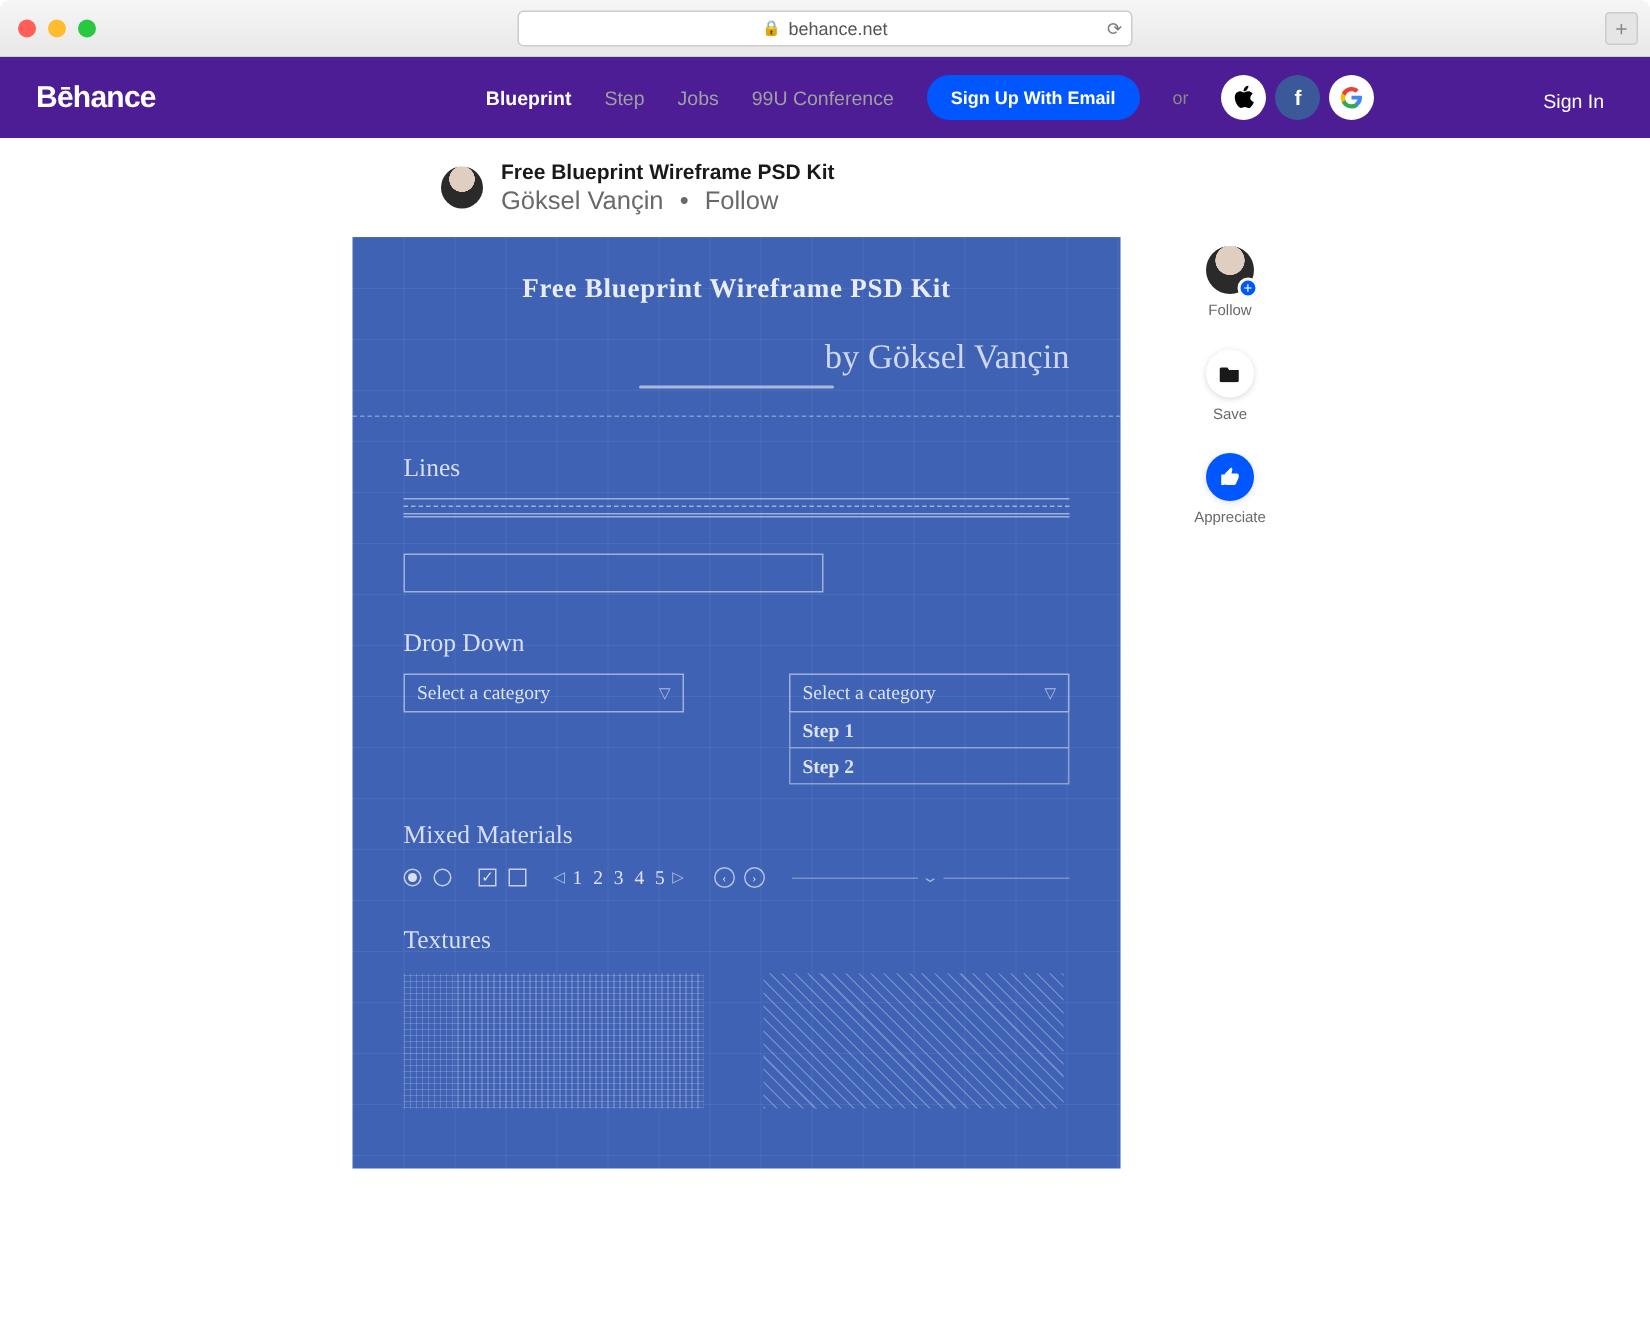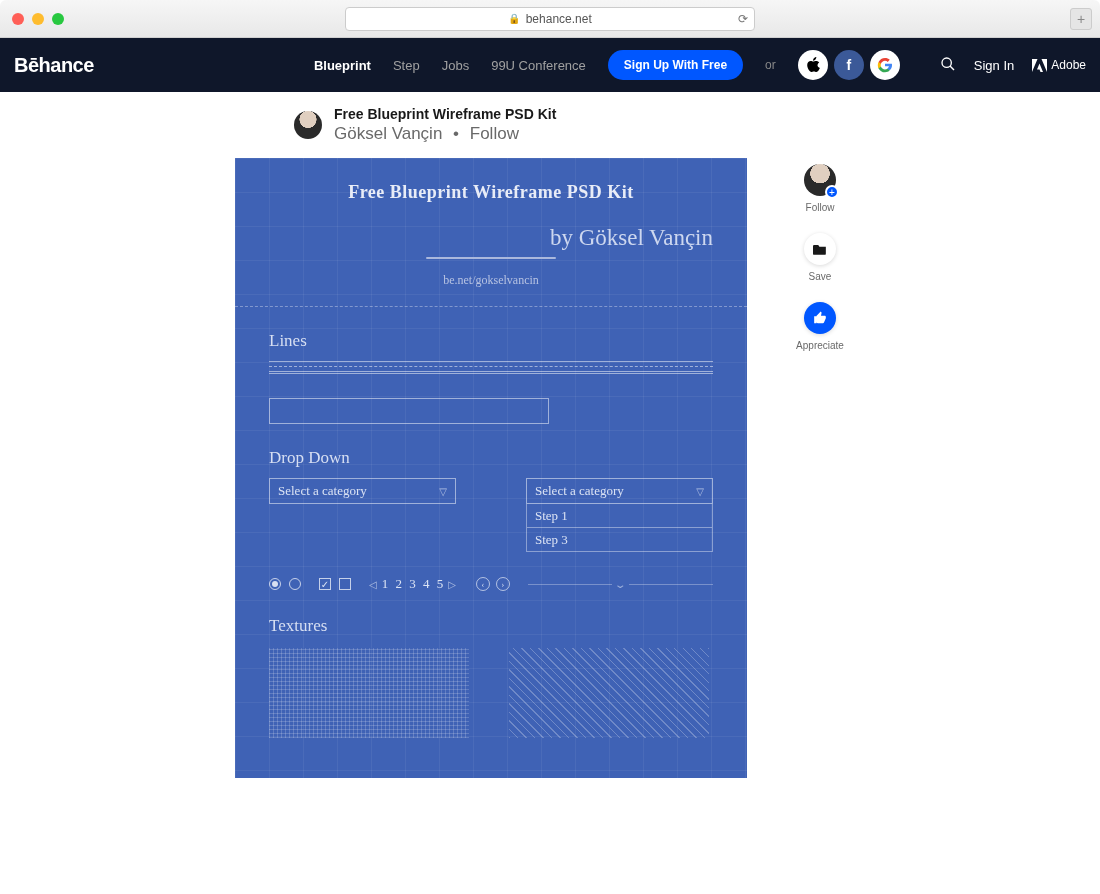--- a/index.html
+++ b/index.html
@@ -9,33 +9,33 @@
 .browser-chrome { height: 38px; background: linear-gradient(#f6f6f6,#e8e8e8); border-bottom: 1px solid #d0d0d0; display: flex; align-items: center; padding: 0 12px; position: relative; border-radius: 6px 6px 0 0; }
 .traffic-lights { display: flex; gap: 8px; }
 .tl { width: 12px; height: 12px; border-radius: 50%; }
 .tl.red { background: #ff5f57; } .tl.yellow { background: #febc2e; } .tl.green { background: #28c840; }
 .addr-bar { position: absolute; left: 50%; transform: translateX(-50%); width: 410px; height: 24px; background: #fff; border: 1px solid #ccc; border-radius: 4px; display: flex; align-items: center; justify-content: center; font-size: 12px; color: #555; }
 .addr-bar .lock { margin-right: 5px; font-size: 10px; color: #7a7a7a; }
 .addr-bar .reload { position: absolute; right: 6px; color: #7a7a7a; font-size: 12px; }
 .new-tab { position: absolute; right: 8px; width: 22px; height: 22px; background: #e5e5e5; border: 1px solid #ccc; border-radius: 3px; display:flex;align-items:center;justify-content:center;color:#888;font-size:14px; }
 
 
-.be-header { height: 54px; background: #0f172a; display: flex; align-items: center; padding: 0 14px; color: #fff; }
+.be-header { height: 54px; background: #4c1d95; display: flex; align-items: center; padding: 0 24px; color: #fff; }
 .be-logo { font-weight: 700; font-size: 20px; letter-spacing: -0.5px; }
 .be-nav { display: flex; align-items: center; gap: 22px; margin-left: 220px; font-size: 13px; }
 .be-nav a { color: #a0a0a0; text-decoration: none; cursor: pointer; }
 .be-nav a.active { color: #fff; font-weight: 600; }
 .signup-btn { background: #0057ff; color: #fff; padding: 8px 16px; border-radius: 100px; font-size: 12px; font-weight: 600; cursor: pointer; }
 .or-text { color: #888; font-size: 12px; }
 .social-btns { display: flex; gap: 6px; }
 .social-btn { width: 30px; height: 30px; border-radius: 50%; display:flex; align-items:center;justify-content:center; font-size:14px; cursor:pointer; }
 .social-apple { background:#fff; color:#000; }
 .social-fb { background:#3b5998; color:#fff; font-weight:bold; }
 .social-google { background:#fff; }
-.be-right { margin-left: auto; display: flex; align-items: center; gap: 18px; font-size: 13px; }
+.be-right { margin-left: auto; display: flex; align-items: center; gap: 18px; font-size: 13px; flex-direction: column; }
 .search-icon-wrap { cursor:pointer; color:#fff; }
 .signin-link { color:#fff; cursor:pointer; }
 .adobe-link { color:#fff; display:flex; align-items:center; gap:4px; font-size:12px; cursor:pointer; }
 .adobe-logo { width: 15px; height: 13px; }
 
 
 .proj-header { display:flex; align-items:center; gap:12px; padding: 14px 0 14px 294px; }
 .avatar { width: 28px; height: 28px; border-radius: 50%; background: radial-gradient(circle at 50% 30%, #e0cfc0 35%, #2a2a2a 36%); }
 .proj-title { font-weight:700; font-size:14px; color:#191919; }
 .proj-meta { font-size:17px; color:#696969; margin-top:2px; }
@@ -67,21 +67,21 @@
 .bp-lines-demo .line { border-top:1px solid rgba(255,255,255,0.5); margin-bottom:4px; }
 .bp-lines-demo .line.dashed { border-top:1px dashed rgba(255,255,255,0.5); }
 .bp-lines-demo .line.double { border-top:3px double rgba(255,255,255,0.5); }
 
 .bp-textbox { width:280px; height:26px; border:1px solid rgba(255,255,255,0.5); }
 
 .bp-dropdowns { display:flex; gap:70px; }
 .bp-dd { width:190px; }
 .bp-dd-head { height:26px; border:1px solid rgba(255,255,255,0.5); display:flex; align-items:center; padding:0 8px; font-size:13px; justify-content:space-between; }
 .bp-dd-head .chev { font-size:10px; opacity:0.7; }
-.bp-dd-item { height:24px; border:1px solid rgba(255,255,255,0.4); border-top:none; display:flex; align-items:center; padding:0 8px; font-size:13px; }
+.bp-dd-item { height:24px; border:1px solid rgba(255,255,255,0.4); border-top:none; display:flex; align-items:center; padding:0 8px; font-size:13px;font-weight:bold; }
 
 .bp-mixed { display:flex; align-items:center; gap:18px; font-size:13px; }
 .bp-radio { width:12px; height:12px; border:1px solid rgba(255,255,255,0.7); border-radius:50%; display:inline-flex;align-items:center;justify-content:center; }
 .bp-radio.filled::after { content:''; width:6px;height:6px;background:rgba(255,255,255,0.8);border-radius:50%; }
 .bp-check { width:12px; height:12px; border:1px solid rgba(255,255,255,0.7); display:inline-flex;align-items:center;justify-content:center; font-size:10px; }
 .bp-pager { display:flex; align-items:center; gap:3px; letter-spacing:2px; }
 .bp-pager .tri { font-size:10px; opacity:0.7; }
 .bp-nav-arrows { display:flex; gap:6px; }
 .bp-nav-arrows .circ { width:14px;height:14px;border:1px solid rgba(255,255,255,0.6);border-radius:50%;display:inline-flex;align-items:center;justify-content:center;font-size:8px; }
 .bp-chevron-divider { flex:1; display:flex; align-items:center; }
@@ -110,21 +110,21 @@
   <div class="new-tab">+</div>
 </div>
 
 <div class="be-header">
   <div class="be-logo">Bēhance</div>
   <div class="be-nav">
     <a class="active">Blueprint</a>
     <a>Step</a>
     <a>Jobs</a>
     <a>99U Conference</a>
-    <div class="signup-btn">Sign Up With Free</div>
+    <div class="signup-btn">Sign Up With Email</div>
     <span class="or-text">or</span>
     <div class="social-btns">
       <div class="social-btn social-apple">
         <svg width="14" height="16" viewBox="0 0 14 16">
             <path fill="#000" d="M11.5 8.5c0-2 1.6-2.9 1.7-3-1-1.4-2.4-1.6-2.9-1.6-1.2-.1-2.4.7-3 .7-.6 0-1.6-.7-2.6-.7C3 4 1.2 5.3 1.2 8c0 1 .2 2 .6 3 .5 1.2 2 4 3.6 4 .8 0 1.4-.6 2.5-.6s1.5.6 2.5.6c1.6 0 3-2.7 3.5-3.9-2.2-1-2.4-2.5-2.4-2.6zM9.4 2.6C10 1.9 10.4.9 10.3 0c-.8 0-1.8.6-2.4 1.3-.5.6-1 1.6-.8 2.5.9.1 1.8-.5 2.3-1.2z"></path>
           </svg>
       </div>
       <div class="social-btn social-fb">
           <span>f</span>
         </div>
@@ -166,21 +166,20 @@
     </div>
   </div>
 </div>
 
 <div class="main-area">
   <div class="canvas-col">
     <div class="blueprint">
       <div class="bp-title">Free Blueprint Wireframe PSD Kit</div>
       <div class="bp-by">by Göksel Vançin</div>
       <div class="bp-underline"></div>
-      <div class="bp-url">be.net/gokselvancin</div>
       <div class="bp-divider"></div>
 
       <div class="bp-section">
         <div class="bp-section-title">Lines</div>
         <div class="bp-lines-demo">
           <div class="line"></div>
           <div class="line dashed"></div>
           <div class="line double"></div>
         </div>
       </div>
@@ -197,26 +196,27 @@
                 <span>Select a category</span>
                 <span class="chev">▽</span>
               </div>
           </div>
           <div class="bp-dd">
             <div class="bp-dd-head">
                 <span>Select a category</span>
                 <span class="chev">▽</span>
               </div>
             <div class="bp-dd-item">Step 1</div>
-            <div class="bp-dd-item">Step 3</div>
+            <div class="bp-dd-item">Step 2</div>
           </div>
         </div>
       </div>
 
       <div class="bp-section">
+        <div class="bp-section-title">Mixed Materials</div>
         <div class="bp-mixed">
           <span style="display:flex;gap:8px;">
             <span class="bp-radio filled"></span>
             <span class="bp-radio"></span>
           </span>
           <span style="display:flex;gap:8px;">
             <span class="bp-check">✓</span>
             <span class="bp-check"></span>
           </span>
           <span class="bp-pager">

